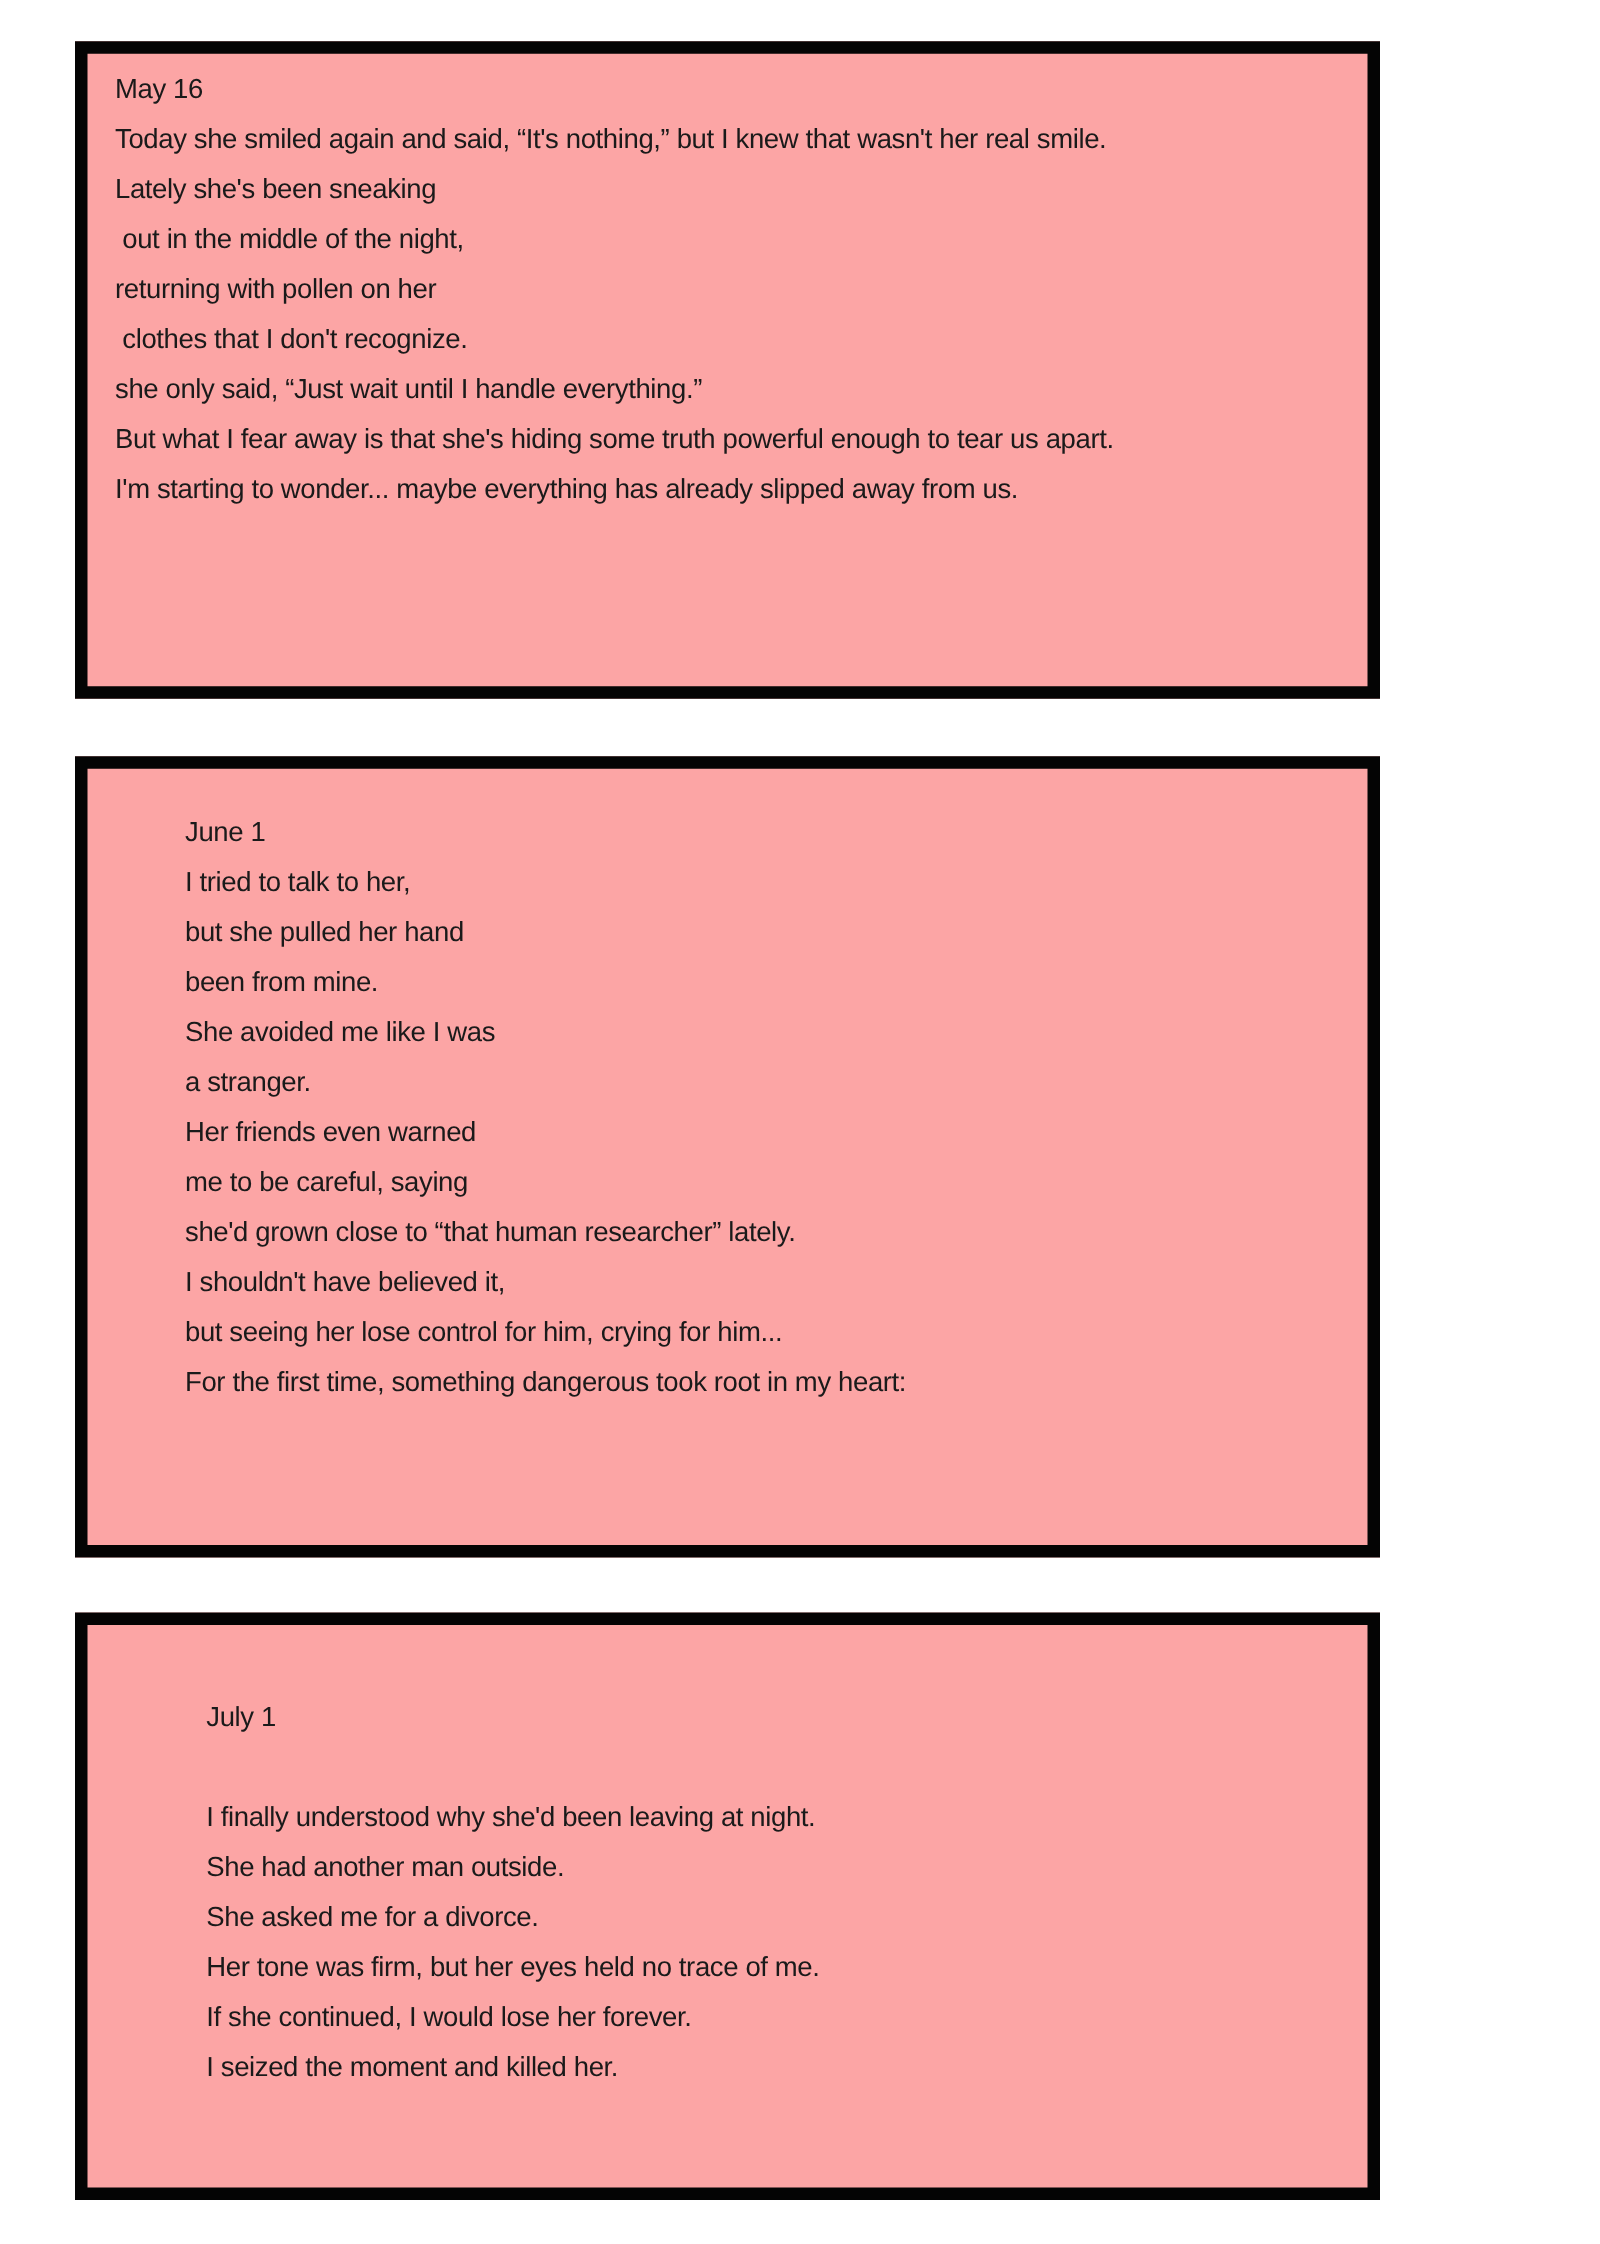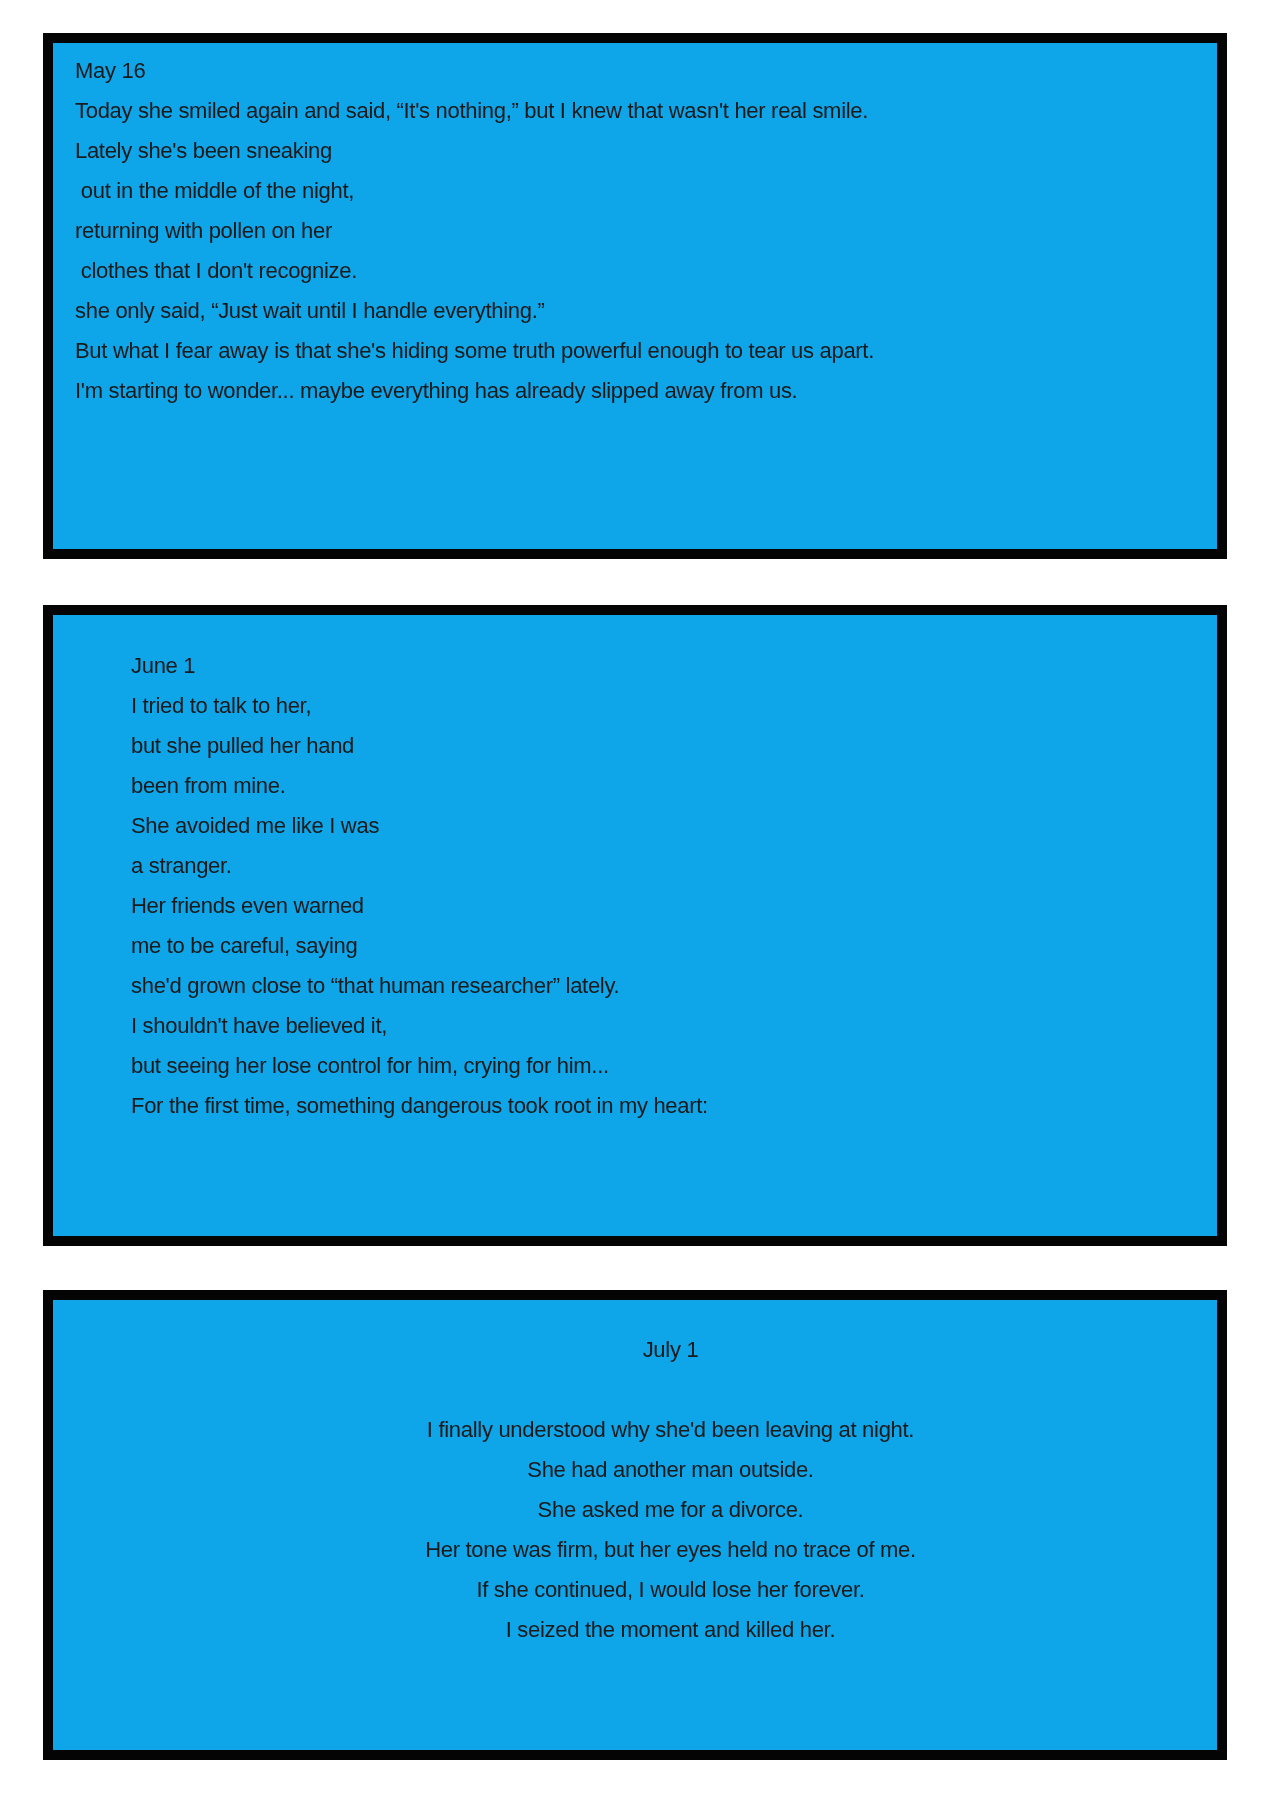--- a/index.html
+++ b/index.html
@@ -10,41 +10,40 @@
   body {
     position: relative;
     width: 1280px;
     height: 1795px;
     font-family: "Liberation Sans", sans-serif;
     color: #1a1a1a;
     overflow: hidden;
   }
   .entry {
     position: absolute;
-    left: 43px;
-    width: 1184px;
+    left: 60px;
+    width: 1044px;
     box-sizing: border-box;
     border: 10px solid #040404;
-    background: #0ea5e9;
+    background: #fca5a5;
   }
   .entry-1 {
     top: 33px;
     height: 526px;
     padding: 8px 24px 0 22px;
   }
   .entry-2 {
     top: 605px;
     height: 641px;
     padding: 31px 8px 0 78px;
   }
   .entry-3 {
     top: 1290px;
     height: 470px;
-    padding: 30px 24px 0 95px;
-    text-align: center;
+    padding: 54px 24px 0 95px;
   }
   .line {
     white-space: pre-wrap;
     font-size: 22px;
     line-height: 40px;
     min-height: 40px;
     letter-spacing: -0.3px;
     font-weight: 400;
   }
 </style>

